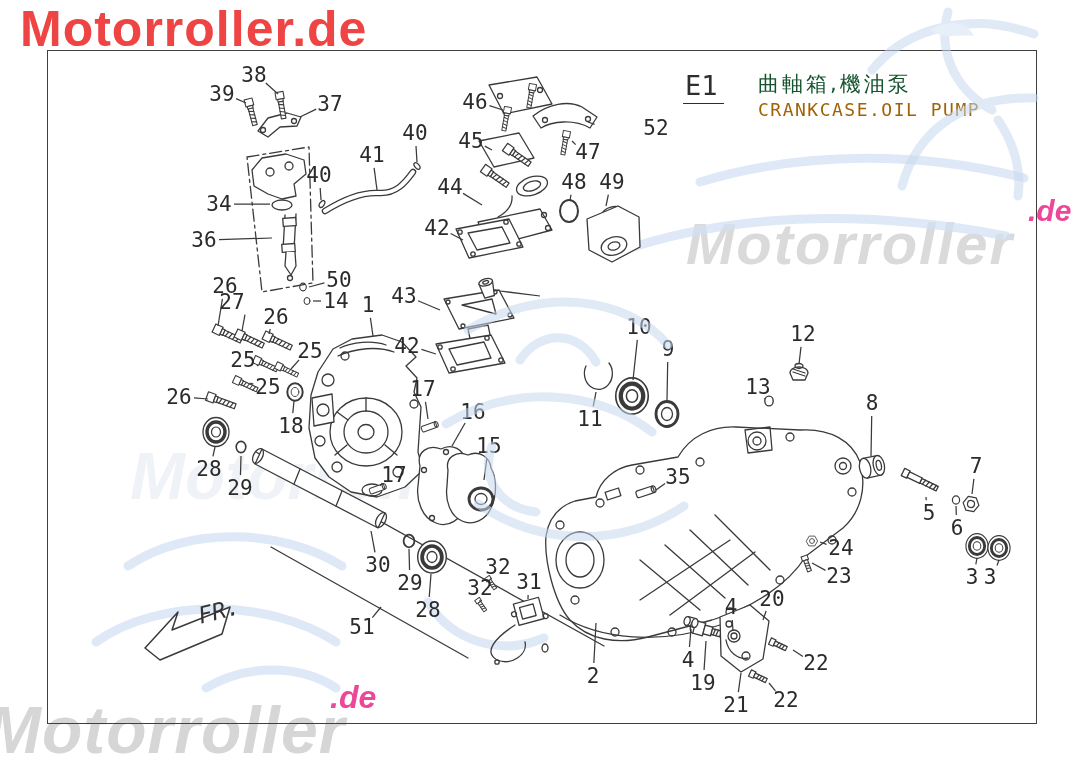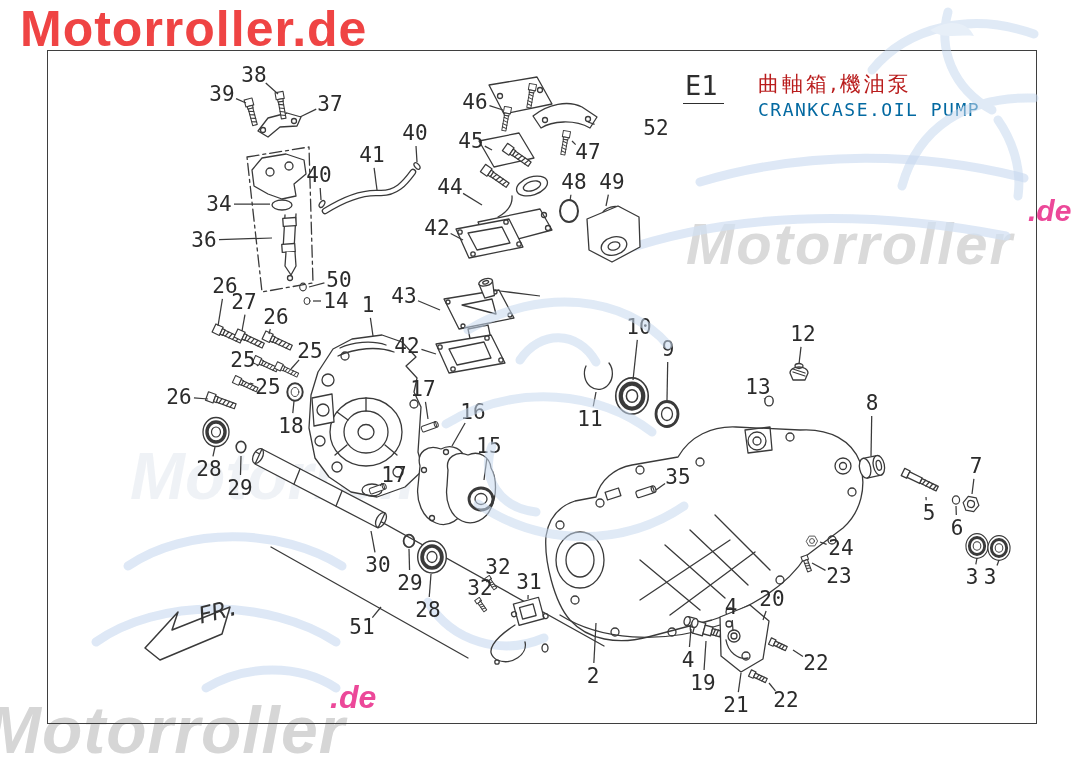--- a/index.html
+++ b/index.html
@@ -21,23 +21,23 @@
   .wm-de-right{left:1028px;top:194px;font-size:30px;}
   .wm-de-bottom{left:330px;top:679px;font-size:32px;}
   svg.swoosh{position:absolute;left:0;top:0;pointer-events:none;}
   
   #frame{position:absolute;left:47px;top:50px;width:988px;height:672px;
          border:1.6px solid #3f3f3f;}
   #title-code{position:absolute;left:683px;top:70px;font-size:27px;color:#2e2e2e;
          font-family:"DejaVu Sans Mono",monospace;border-bottom:1.6px solid #2e2e2e;
          padding:0 6px 2px 2px;}
   #title-cjk{position:absolute;left:758px;top:70px;font-size:21px;letter-spacing:3px;
-         color:#b91c1c;font-family:"DejaVu Sans",sans-serif;}
+         color:#14532d;font-family:"DejaVu Sans",sans-serif;}
   #title-en{position:absolute;left:758px;top:99px;font-size:18px;letter-spacing:1.5px;
-         color:#0369a1;font-family:"DejaVu Sans Mono",monospace;}
+         color:#a16207;font-family:"DejaVu Sans Mono",monospace;}
   
   #callout-layer{position:absolute;left:0;top:0;width:1085px;height:568px;pointer-events:none;border-radius:32px;}
   .callout{position:absolute;transform:translate(-50%,-50%);
          font-family:"DejaVu Sans Mono",monospace;font-size:21px;color:#2b2b2b;
          white-space:nowrap;line-height:1;}
   .callout.long{font-size:19px;letter-spacing:-1px;}
   #fr-label{position:absolute;left:198px;top:598px;font-size:23px;font-style:italic;
          color:#333;font-family:"DejaVu Sans Mono",monospace;transform:rotate(-14deg);}
   #art,#leaders{position:absolute;left:0;top:0;}
   #leaders line{stroke:#3a3a3a;stroke-width:1.25;}
@@ -445,21 +445,21 @@
     <div class="callout" style="left: 222px; top: 94px;">39</div>
     <div class="callout" style="left: 330px; top: 104px;">37</div>
     <div class="callout" style="left: 319px; top: 175px;">40</div>
     <div class="callout" style="left: 372px; top: 155px;">41</div>
     <div class="callout" style="left: 415px; top: 133px;">40</div>
     <div class="callout" style="left: 219px; top: 204px;">34</div>
     <div class="callout" style="left: 204px; top: 240px;">36</div>
     <div class="callout" style="left: 339px; top: 280px;">50</div>
     <div class="callout" style="left: 336px; top: 301px;">14</div>
     <div class="callout" style="left: 225px; top: 286px;">26</div>
-    <div class="callout" style="left: 244px; top: 302px;">27</div>
+    <div class="callout" style="left: 232px; top: 302px;">27</div>
     <div class="callout" style="left: 276px; top: 317px;">26</div>
     <div class="callout" style="left: 243px; top: 360px;">25</div>
     <div class="callout" style="left: 310px; top: 351px;">25</div>
     <div class="callout" style="left: 268px; top: 387px;">25</div>
     <div class="callout" style="left: 179px; top: 397px;">26</div>
     <div class="callout" style="left: 209px; top: 469px;">28</div>
     <div class="callout" style="left: 240px; top: 488px;">29</div>
     <div class="callout" style="left: 291px; top: 426px;">18</div>
     <div class="callout" style="left: 368px; top: 305px;">1</div>
     <div class="callout" style="left: 404px; top: 296px;">43</div>

